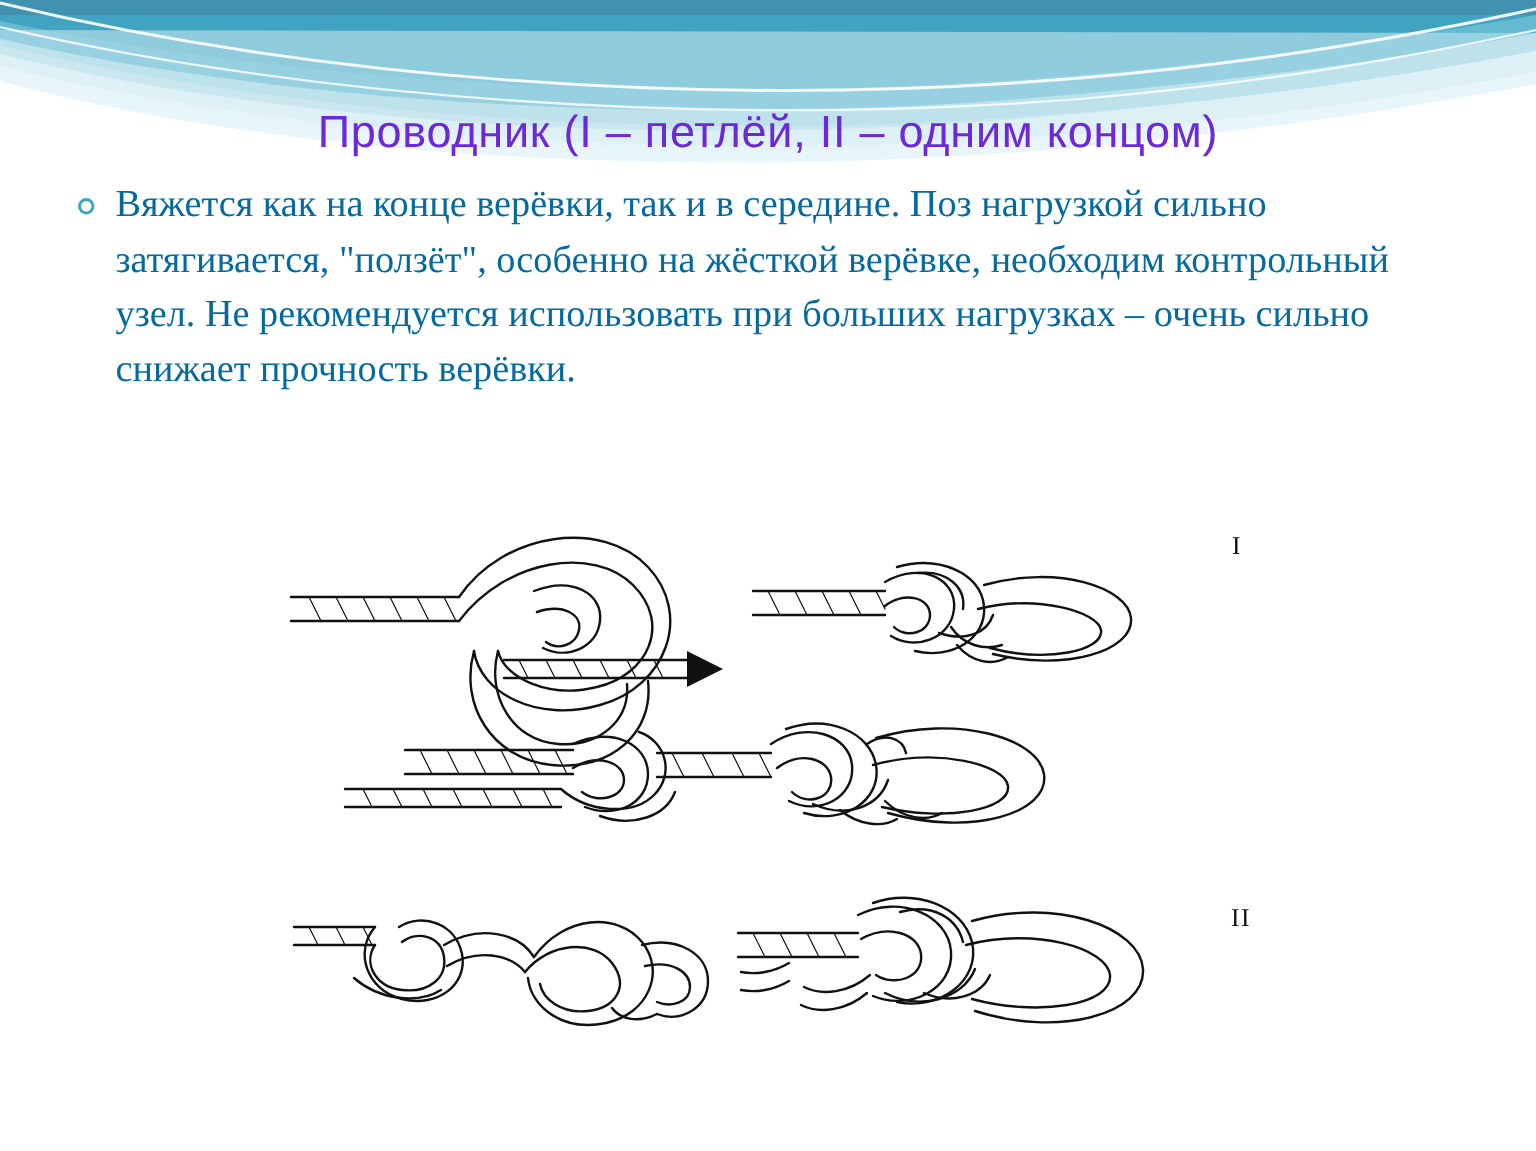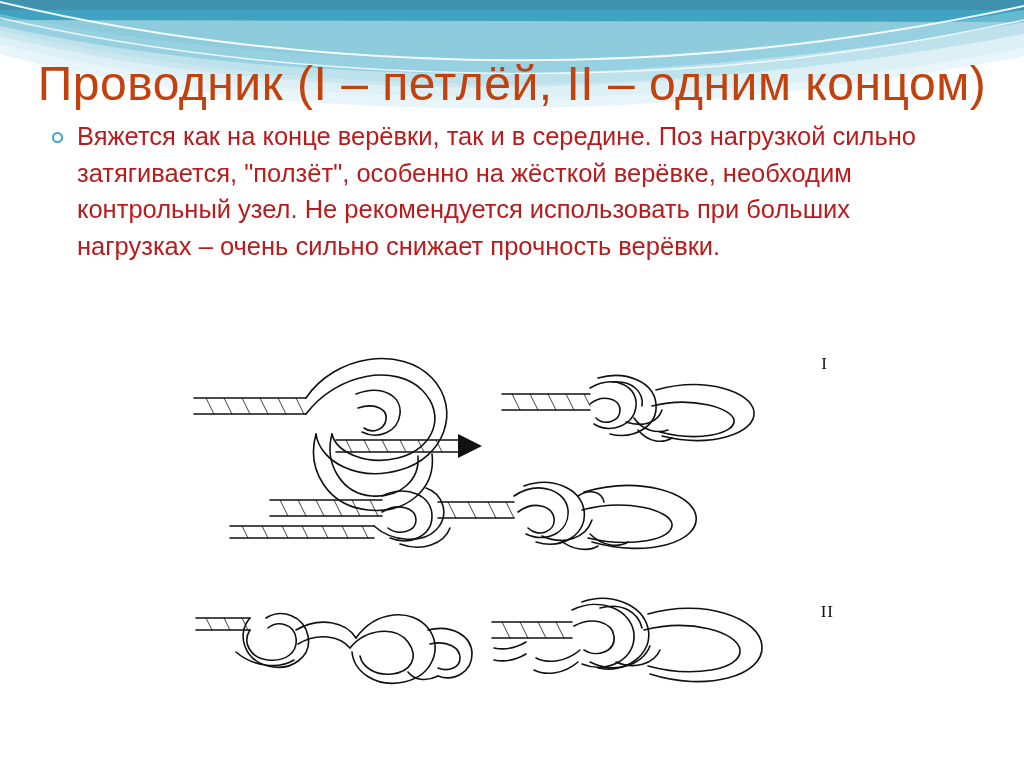--- a/index.html
+++ b/index.html
@@ -31,25 +31,25 @@
   }
   .title-wrap {
     position: absolute;
     top: 56px;
     left: 0;
     width: 1024px;
     text-align: center;
   }
   .slide-title {
     font-family: "Liberation Sans", sans-serif;
-    font-size: 48px;
+    font-size: 30px;
     font-weight: normal;
-    color: #c2410c;
+    color: #6d28d9;
     letter-spacing: 0.5px;
-    margin: 0;
+    margin: 16px;
     white-space: nowrap;
   }
   .body-block {
     position: absolute;
     top: 118px;
     left: 52px;
     width: 930px;
   }
   .bullet-row {
     display: flex;
@@ -60,24 +60,24 @@
     width: 11px;
     height: 11px;
     border: 2px solid #3aa7c4;
     border-radius: 50%;
     margin-top: 14px;
     margin-right: 14px;
     background: transparent;
     box-sizing: border-box;
   }
   .bullet-text {
-    font-family: Liberation Sans, sans-serif;
+    font-family: Liberation Serif, serif;
     font-size: 25.5px;
     line-height: 1.44;
-    color: #b91c1c;
+    color: #0369a1;
     text-align: left;
     max-width: 855px;
   }
   .figure-wrap {
     position: absolute;
     top: 330px;
     left: 186px;
     width: 660px;
     height: 420px;
     background: #ffffff;

